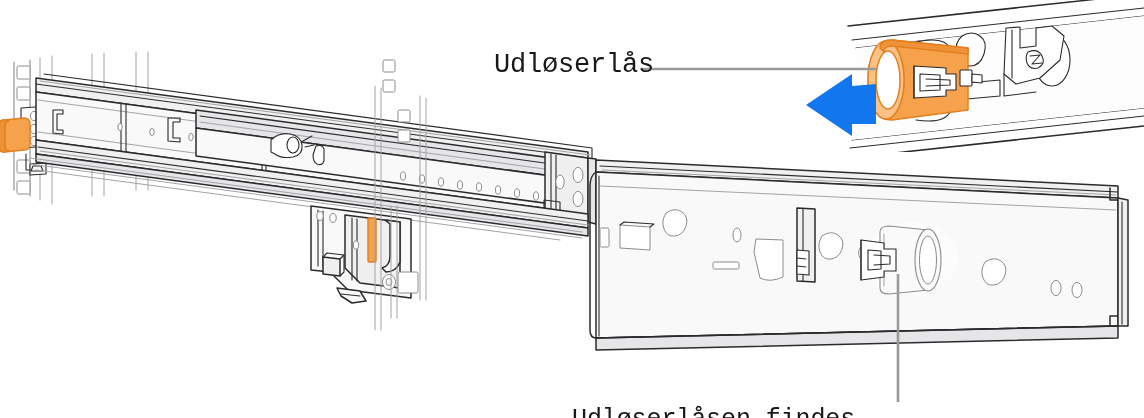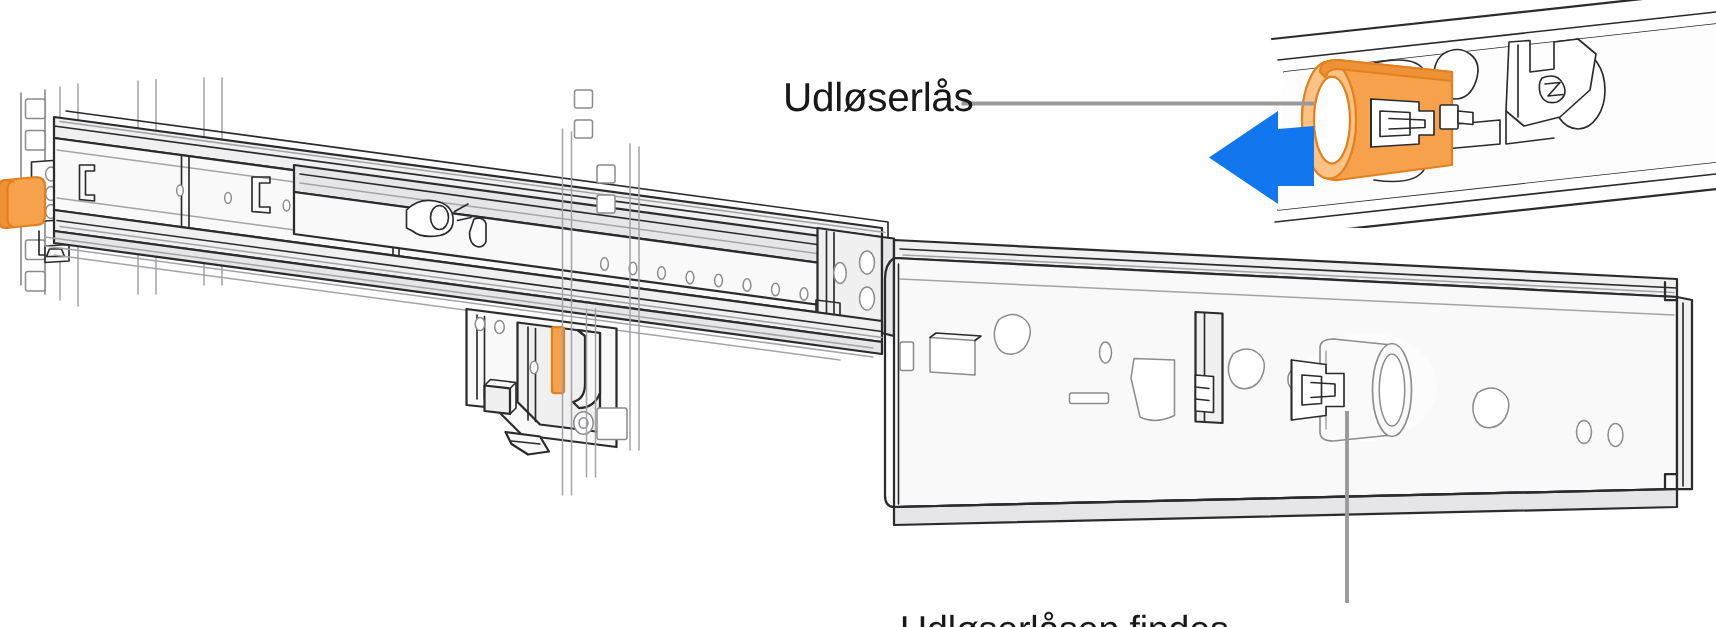--- a/index.html
+++ b/index.html
@@ -18,24 +18,23 @@
   #art {
     position: absolute;
     left: 0;
     top: 0;
     width: 1144px;
     height: 418px;
   }
   .label-text {
     position: absolute;
     color: #18181a;
-    font-family: Liberation Sans, sans-serif;
+    font-family: Liberation Mono, monospace;
     white-space: pre;
     line-height: 1.22;
-    margin-left: 28px;
   }
   #callout-label {
     left: 494px;
     top: 49px;
     font-size: 27px;
     letter-spacing: -0.2px;
   }
   #caption-block {
     left: 572px;
     top: 344px;

